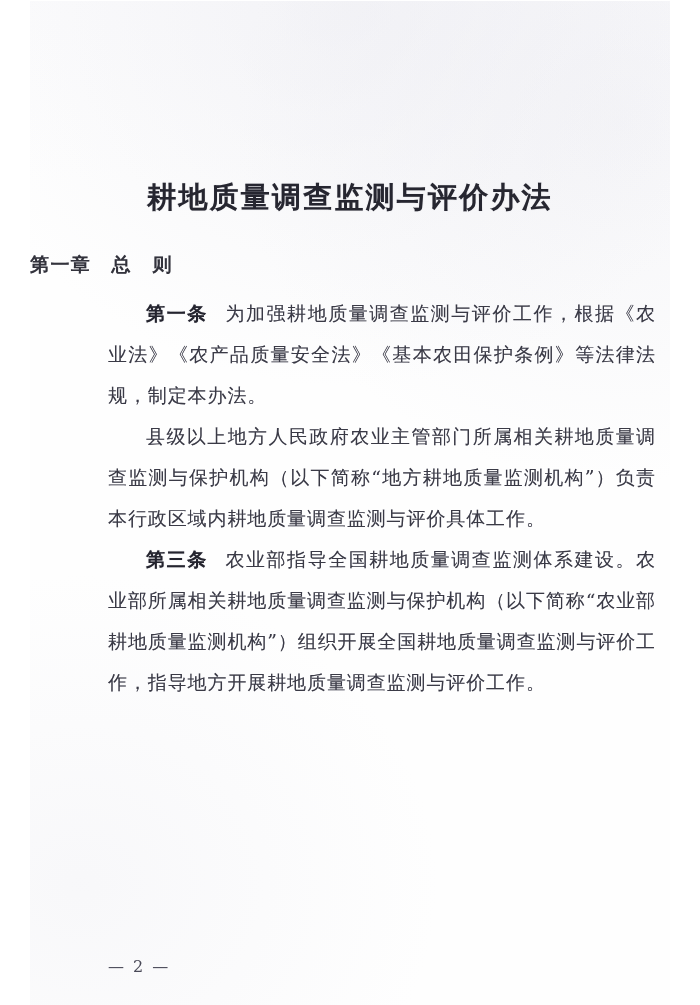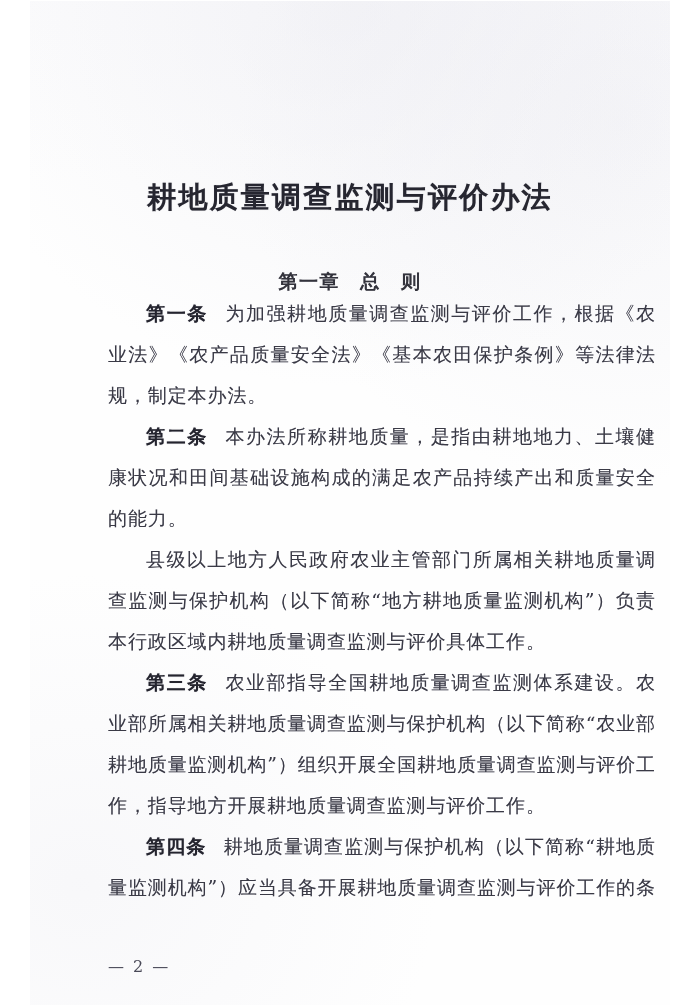--- a/index.html
+++ b/index.html
@@ -42,24 +42,24 @@
     font-size: 29px;
     font-weight: 700;
     letter-spacing: 2.2px;
     color: #262630;
     text-shadow: 0 0 0.7px rgba(70,70,85,0.45);
   }
 
   
   .chapter-heading {
     position: absolute;
-    top: 252px;
+    top: 235px;
     left: 0;
     right: 0;
-    text-align: center;
+    text-align: left;
     font-size: 19px;
     font-weight: 700;
     letter-spacing: 1.4px;
     color: #33333c;
     text-shadow: 0 0 0.6px rgba(80,80,95,0.4);
   }
 
   
   .body-block {
     position: absolute;
@@ -116,33 +116,27 @@
   <h1 class="doc-title">耕地质量调查监测与评价办法</h1>
 
   <h2 class="chapter-heading">第一章　总　则</h2>
 
   <div class="body-block">
 
     <p class="para indent">
       <span class="art-label">第一条</span><span class="label-gap"></span><span>为加强耕地质量调查监测与评价工作，根据《农业法》《农产品质量安全法》《基本农田保护条例》等法律法规，制定本办法。</span>
     </p>
 
-    <p class="para indent">
-      <span class="art-label">第二条</span><span class="label-gap"></span><span>本办法所称耕地质量，是指由耕地地力、土壤健康状况和田间基础设施构成的满足农产品持续产出和质量安全的能力。</span>
-    </p>
 
     <p class="para indent">
       <span>县级以上地方人民政府农业主管部门所属相关耕地质量调查监测与保护机构（以下简称“地方耕地质量监测机构”）负责本行政区域内耕地质量调查监测与评价具体工作。</span>
     </p>
 
     <p class="para indent">
       <span class="art-label">第三条</span><span class="label-gap"></span><span>农业部指导全国耕地质量调查监测体系建设。农业部所属相关耕地质量调查监测与保护机构（以下简称“农业部耕地质量监测机构”）组织开展全国耕地质量调查监测与评价工作，指导地方开展耕地质量调查监测与评价工作。</span>
     </p>
 
-    <p class="para indent">
-      <span class="art-label">第四条</span><span class="label-gap"></span><span>耕地质量调查监测与保护机构（以下简称“耕地质量监测机构”）应当具备开展耕地质量调查监测与评价工作的条</span>
-    </p>
 
   </div>
 
   <div class="page-footer">— 2 —</div>
 
 </div>
 
 </body></html>

